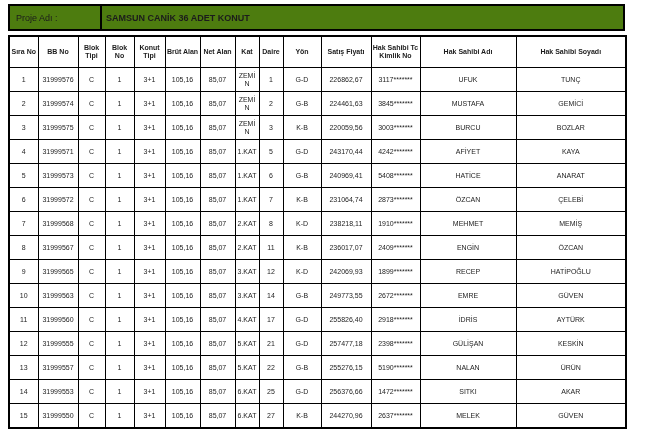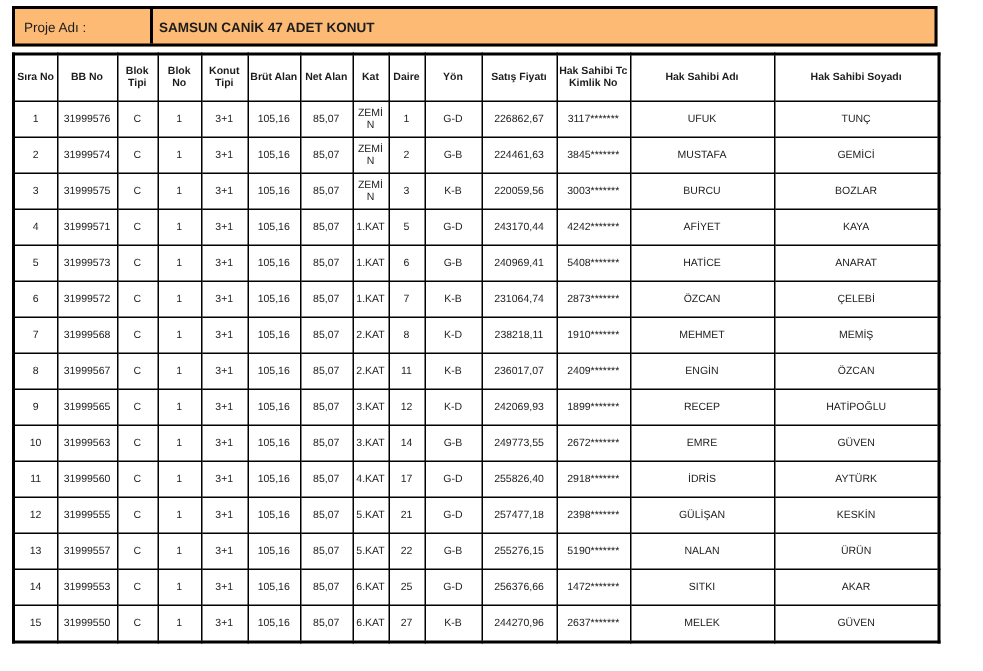--- a/index.html
+++ b/index.html
@@ -10,21 +10,21 @@
     color:#1c1c1c;
     overflow:hidden;
   }
   .sheet { position:relative; padding:4px 0 0 8px; }
 
   
   .proj-header {
     width:617px; box-sizing:border-box;
     height:27px;
     border:2px solid #000;
-    background:#fdba74;
+    background:#4d7c0f;
     display:flex;
   }
   .proj-label {
     width:92px; box-sizing:border-box;
     border-right:2px solid #000;
     display:flex; align-items:center;
     padding-left:6px;
     font-size:9px;
   }
   .proj-name {
@@ -62,21 +62,21 @@
     line-height:1.1;
   }
 </style>
 </head>
 <body>
 
 <div class="sheet">
 
   <div class="proj-header">
     <div class="proj-label">Proje Adı :</div>
-    <div class="proj-name">SAMSUN CANİK 47 ADET KONUT</div>
+    <div class="proj-name">SAMSUN CANİK 36 ADET KONUT</div>
   </div>
 
   <table class="alloc">
     <colgroup>
       <col style="width:29px">
         <col style="width:40px">
         <col style="width:27px">
       <col style="width:29px">
         <col style="width:31px">
         <col style="width:35px">

